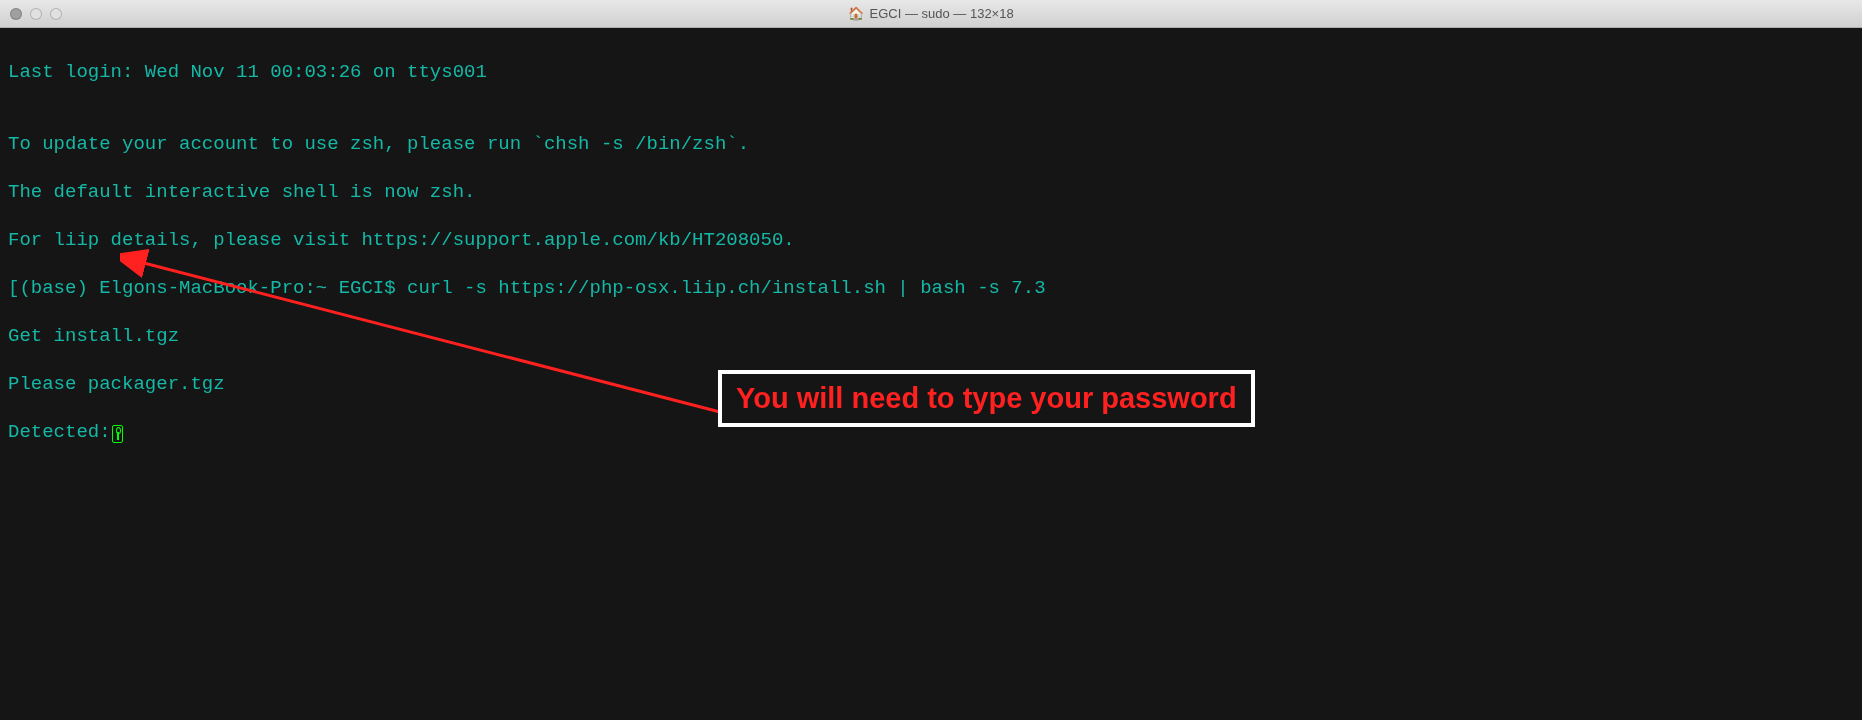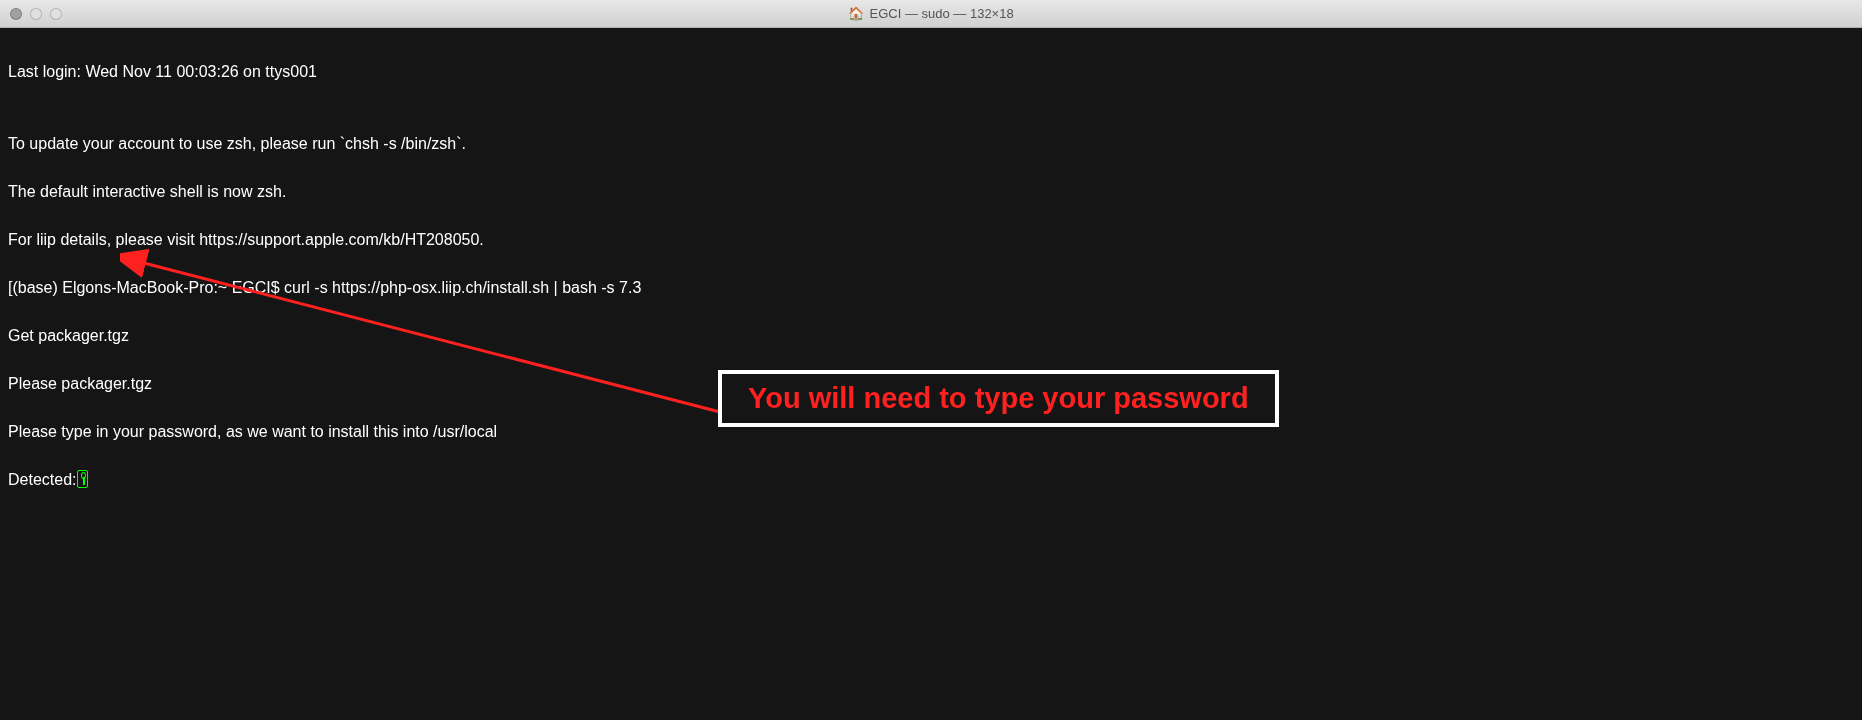--- a/index.html
+++ b/index.html
@@ -48,27 +48,27 @@
       display: flex;
       align-items: center;
       gap: 5px;
     }
     .home-icon {
       font-size: 13px;
       color: #888;
     }
     .terminal {
       background: #151515;
-      color: #ffffff;
-      font-size: 16px;
+      color: #14b8a6;
+      font-size: 19px;
       line-height: 24px;
       padding: 8px 8px;
       height: calc(100% - 28px);
       white-space: pre;
-      font-family: Liberation Sans, sans-serif;
+      font-family: Liberation Mono, monospace;
       position: relative;
     }
     .term-line {
       white-space: pre-wrap;
     }
     .key-cursor {
       display: inline-block;
       border: 1.5px solid #00ff00;
       width: 11px;
       height: 18px;
@@ -93,21 +93,21 @@
       top: 6px;
       left: 4.5px;
       width: 2px;
       height: 8px;
       background: #00ff00;
     }
     .annotation-box {
       position: absolute;
       border: 4px solid #ffffff;
       background: #151515;
-      padding: 8px 26px;
+      padding: 8px 14px;
       color: #ff2020;
       font-family: Arial, sans-serif;
       font-weight: bold;
       font-size: 29px;
       left: 718px;
       top: 370px;
     }
     .arrow-svg {
       position: absolute;
       left: 120px;
@@ -130,23 +130,22 @@
   </div>
 </div>
 
 <div class="terminal">
 <div class="term-line">Last login: Wed Nov 11 00:03:26 on ttys001</div>
 <div class="term-line"></div>
 <div class="term-line">To update your account to use zsh, please run `chsh -s /bin/zsh`.</div>
 <div class="term-line">The default interactive shell is now zsh.</div>
 <div class="term-line">For liip details, please visit https://support.apple.com/kb/HT208050.</div>
 <div class="term-line">[(base) Elgons-MacBook-Pro:~ EGCI$ curl -s https://php-osx.liip.ch/install.sh | bash -s 7.3</div>
-<div class="term-line">Get packager.tgz</div>
+<div class="term-line">Get install.tgz</div>
 <div class="term-line">Please packager.tgz</div>
-<div class="term-line">Please type in your password, as we want to install this into /usr/local</div>
 <div class="term-line"><span>Detected:</span><span class="key-cursor"></span></div>
 </div>
 
 <svg class="arrow-svg" width="620" height="180">
   <defs>
     <marker id="arrowhead" markerWidth="12" markerHeight="10" refX="2" refY="5" orient="auto">
       <polygon points="0 0, 12 5, 0 10" fill="#ff2020"></polygon>
     </marker>
   </defs>
   <line x1="600" y1="165" x2="20" y2="15" stroke="#ff2020" stroke-width="3" marker-end="url(#arrowhead)"></line>

